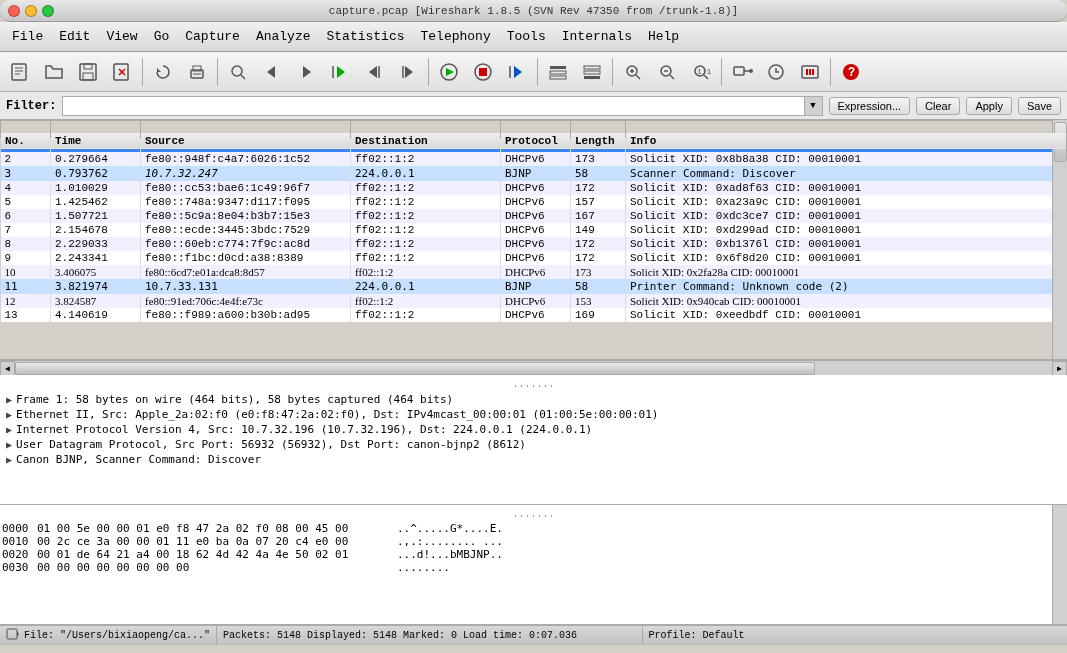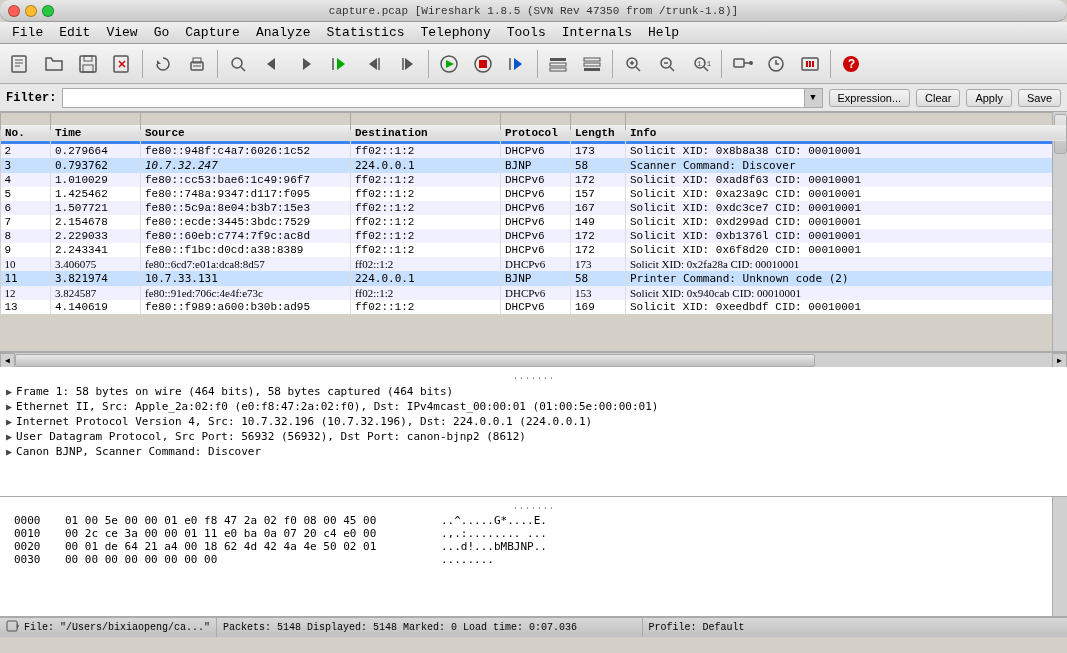--- a/index.html
+++ b/index.html
@@ -18,21 +18,21 @@
     .title-bar-buttons { display: flex; gap: 5px; padding-left: 8px; }
     .tb-btn { width: 12px; height: 12px; border-radius: 50%; border: 1px solid rgba(0,0,0,0.3); }
     .tb-close { background: #ff5f57; }
     .tb-min { background: #febc2e; }
     .tb-max { background: #28c840; }
     .title-bar-text { position: absolute; left: 50%; transform: translateX(-50%); font-size: 11px; color: #333; white-space: nowrap; }
 
     
     .menu-bar {
       background: linear-gradient(to bottom, #f0f0f0, #d8d8d8);
-      height: 22px;
+      height: 30px;
       display: flex;
       align-items: center;
       border-bottom: 1px solid #999;
       padding: 0 4px;
     }
     .menu-item {
       padding: 2px 8px;
       font-size: 13px;
       color: #000;
       cursor: default;
@@ -186,25 +186,24 @@
       border-bottom: 1px solid #aaa;
       overflow: hidden;
       position: relative;
       padding: 2px 0;
     }
     .hex-separator {
       text-align: center; color: #888; font-size: 10px; padding: 2px 0;
     }
     .hex-row {
       display: flex;
-      padding: 0 14px;
+      padding: 0 2px;
       font-size: 11px;
       font-family: 'Menlo', monospace;
       color: #000;
-      gap: 16px;
     }
     .hex-offset { color: #000; min-width: 35px; }
     .hex-bytes { min-width: 360px; color: #000; }
     .hex-ascii { color: #000; }
 
     
     .status-bar {
       height: 20px;
       background: linear-gradient(to bottom, #d8d8d8, #c0c0c0);
       border-top: 1px solid #aaa;

